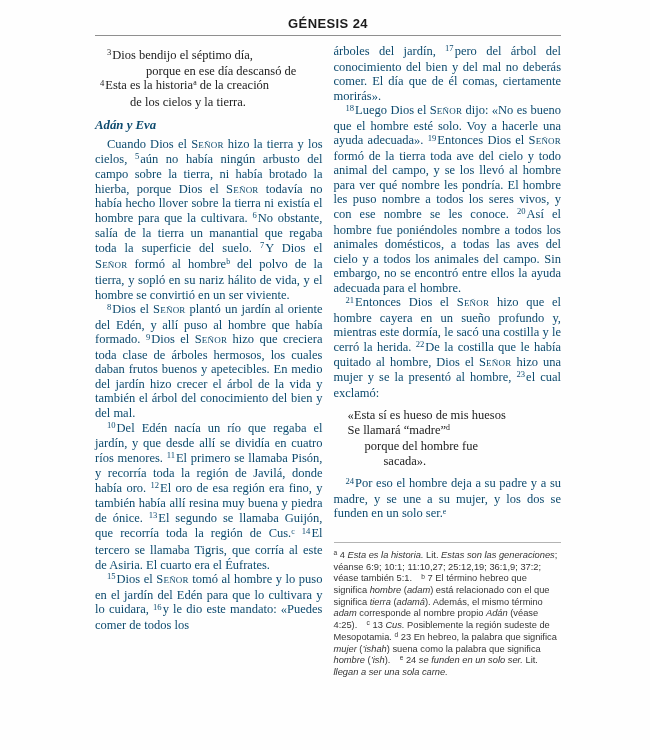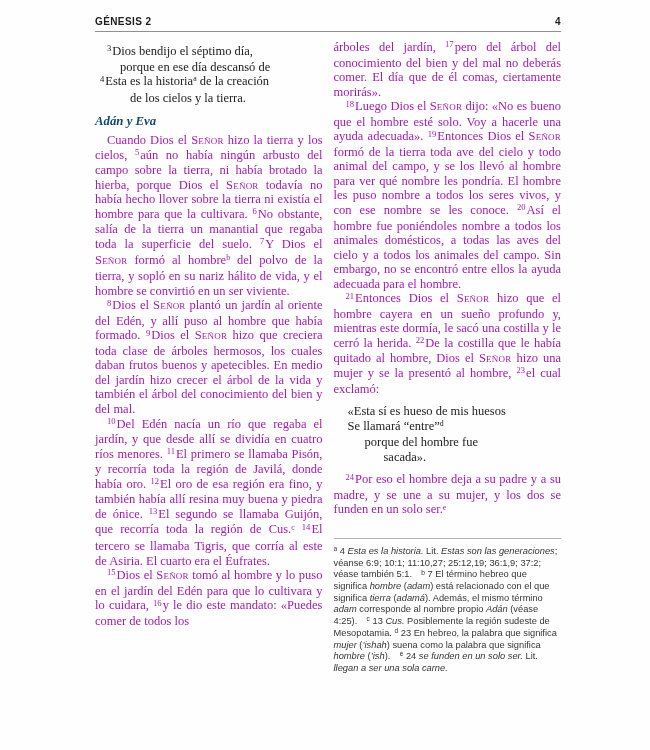--- a/index.html
+++ b/index.html
@@ -5,30 +5,30 @@
   html,body{margin:0;padding:0;}
   body{
     width:650px;height:750px;position:relative;overflow:hidden;
     background:#fefefe;
     font-family:"Liberation Serif", serif;
   }
   .page{
     position:absolute;left:95px;top:16px;width:466px;
   }
   .hdr{
-    display:flex;justify-content:space-between;align-items:flex-end;
+    display:flex;justify-content:center;align-items:flex-end;
     font-family:"Liberation Sans", sans-serif;
-    font-weight:bold;font-size:10px;letter-spacing:.4px;color:#1c1c1c;
+    font-weight:bold;font-size:13px;letter-spacing:.4px;color:#1c1c1c;
     padding-bottom:4px;border-bottom:1.3px solid #8f8f8f;
   }
   .cols{display:flex;gap:11px;margin-top:8px;}
   .col{width:227.5px;}
   .bodytext p{
     margin:0;font-size:12.5px;line-height:14.55px;
-    text-align:justify;color:#a21caf;hyphens:auto;
+    text-align:justify;color:#0c4a6e;hyphens:auto;
   }
   p.ind{text-indent:12px;}
   .poem{margin:4px 0 4px 0;}
   .poem2{margin:8px 0 8px 0;}
   .poem-line{font-size:12.5px;line-height:14.55px;color:#212121;white-space:nowrap;}
   .heading{
     font-style:italic;font-weight:bold;font-size:12.8px;color:#0c4a6e;
     margin:9px 0 4px 0;
   }
   .run-p{font-style:normal;}
@@ -51,42 +51,42 @@
   <div class="hdr">
     <span>GÉNESIS 2</span>
     <span>4</span>
   </div>
 
   <div class="cols">
 
     <div class="col bodytext">
       <div class="poem">
           <div class="poem-line" style="padding-left: 12px;"><span class="run-v">3</span><span class="run-p">Dios bendijo el séptimo día,</span></div>
-          <div class="poem-line" style="padding-left: 25px;"><span class="run-p">porque en ese día descansó de</span></div>
+          <div class="poem-line" style="padding-left: 25px; text-align: center;"><span class="run-p">porque en ese día descansó de</span></div>
           <div class="poem-line" style="padding-left: 5px;"><span class="run-v">4</span><span class="run-p">Esta es la historia</span><span class="run-fm">a</span><span class="run-p"> de la creación</span></div>
           <div class="poem-line" style="padding-left: 35px;"><span class="run-p">de los cielos y la tierra.</span></div>
         </div>
       <div class="heading">Adán y Eva</div>
       <div>
           <p class="ind"><span class="run-p">Cuando Dios el </span><span class="run-sc">Señor</span><span class="run-p"> hizo la tierra y los cielos, </span><span class="run-v">5</span><span class="run-p">aún no había ningún arbusto del campo sobre la tierra, ni había brotado la hierba, porque Dios el </span><span class="run-sc">Señor</span><span class="run-p"> todavía no había hecho llover sobre la tierra ni existía el hombre para que la cultivara. </span><span class="run-v">6</span><span class="run-p">No obstante, salía de la tierra un manantial que regaba toda la superficie del suelo. </span><span class="run-v">7</span><span class="run-p">Y Dios el </span><span class="run-sc">Señor</span><span class="run-p"> formó al hombre</span><span class="run-fm">b</span><span class="run-p"> del polvo de la tierra, y sopló en su nariz hálito de vida, y el hombre se convirtió en un ser viviente.</span></p>
           <p class="ind"><span class="run-v">8</span><span class="run-p">Dios el </span><span class="run-sc">Señor</span><span class="run-p"> plantó un jardín al oriente del Edén, y allí puso al hombre que había formado. </span><span class="run-v">9</span><span class="run-p">Dios el </span><span class="run-sc">Señor</span><span class="run-p"> hizo que creciera toda clase de árboles hermosos, los cuales daban frutos buenos y apetecibles. En medio del jardín hizo crecer el árbol de la vida y también el árbol del conocimiento del bien y del mal.</span></p>
           <p class="ind"><span class="run-v">10</span><span class="run-p">Del Edén nacía un río que regaba el jardín, y que desde allí se dividía en cuatro ríos menores. </span><span class="run-v">11</span><span class="run-p">El primero se llamaba Pisón, y recorría toda la región de Javilá, donde había oro. </span><span class="run-v">12</span><span class="run-p">El oro de esa región era fino, y también había allí resina muy buena y piedra de ónice. </span><span class="run-v">13</span><span class="run-p">El segundo se llamaba Guijón, que recorría toda la región de Cus.</span><span class="run-fm">c</span><span class="run-p"> </span><span class="run-v">14</span><span class="run-p">El tercero se llamaba Tigris, que corría al este de Asiria. El cuarto era el Éufrates.</span></p>
           <p class="ind"><span class="run-v">15</span><span class="run-p">Dios el </span><span class="run-sc">Señor</span><span class="run-p"> tomó al hombre y lo puso en el jardín del Edén para que lo cultivara y lo cuidara, </span><span class="run-v">16</span><span class="run-p">y le dio este mandato: «Puedes comer de todos los</span></p>
         </div>
     </div>
 
     <div class="col bodytext">
       <div>
           <p><span class="run-p">árboles del jardín, </span><span class="run-v">17</span><span class="run-p">pero del árbol del conocimiento del bien y del mal no deberás comer. El día que de él comas, ciertamente morirás».</span></p>
           <p class="ind"><span class="run-v">18</span><span class="run-p">Luego Dios el </span><span class="run-sc">Señor</span><span class="run-p"> dijo: «No es bueno que el hombre esté solo. Voy a hacerle una ayuda adecuada». </span><span class="run-v">19</span><span class="run-p">Entonces Dios el </span><span class="run-sc">Señor</span><span class="run-p"> formó de la tierra toda ave del cielo y todo animal del campo, y se los llevó al hombre para ver qué nombre les pondría. El hombre les puso nombre a todos los seres vivos, y con ese nombre se les conoce. </span><span class="run-v">20</span><span class="run-p">Así el hombre fue poniéndoles nombre a todos los animales domésticos, a todas las aves del cielo y a todos los animales del campo. Sin embargo, no se encontró entre ellos la ayuda adecuada para el hombre.</span></p>
           <p class="ind"><span class="run-v">21</span><span class="run-p">Entonces Dios el </span><span class="run-sc">Señor</span><span class="run-p"> hizo que el hombre cayera en un sueño profundo y, mientras este dormía, le sacó una costilla y le cerró la herida. </span><span class="run-v">22</span><span class="run-p">De la costilla que le había quitado al hombre, Dios el </span><span class="run-sc">Señor</span><span class="run-p"> hizo una mujer y se la presentó al hombre, </span><span class="run-v">23</span><span class="run-p">el cual exclamó:</span></p>
         </div>
       <div class="poem poem2">
           <div class="poem-line" style="padding-left: 14px; margin-top: 8px;"><span class="run-p">«Esta sí es hueso de mis huesos</span></div>
-          <div class="poem-line" style="padding-left: 14px;"><span class="run-p">Se llamará “entre”</span><span class="run-fm">d</span></div>
+          <div class="poem-line" style="padding-left: 14px;"><span class="run-p">Se llamará “madre”</span><span class="run-fm">d</span></div>
           <div class="poem-line" style="padding-left: 31px;"><span class="run-p">porque del hombre fue</span></div>
           <div class="poem-line" style="padding-left: 50px;"><span class="run-p">sacada».</span></div>
         </div>
       <div>
           <p class="ind"><span class="run-v">24</span><span class="run-p">Por eso el hombre deja a su padre y a su madre, y se une a su mujer, y los dos se funden en un solo ser.</span><span class="run-fm">e</span></p>
         </div>
       <div class="fnblock">
         <div class="footnotes"><span class="run-fm">a</span><span class="run-p"> 4 </span><span class="run-i">Esta es la historia.</span><span class="run-p"> Lit. </span><span class="run-i">Estas son las generaciones</span><span class="run-p">; véanse 6:9; 10:1; 11:10,27; 25:12,19; 36:1,9; 37:2; véase también 5:1. </span><span class="run-fm">b</span><span class="run-p"> 7 El término hebreo que significa </span><span class="run-i">hombre</span><span class="run-p"> (</span><span class="run-i">adam</span><span class="run-p">) está relacionado con el que significa </span><span class="run-i">tierra</span><span class="run-p"> (</span><span class="run-i">adamá</span><span class="run-p">). Además, el mismo término </span><span class="run-i">adam</span><span class="run-p"> corresponde al nombre propio </span><span class="run-i">Adán</span><span class="run-p"> (véase 4:25). </span><span class="run-fm">c</span><span class="run-p"> 13 </span><span class="run-i">Cus.</span><span class="run-p"> Posiblemente la región sudeste de Mesopotamia. </span><span class="run-fm">d</span><span class="run-p"> 23 En hebreo, la palabra que significa </span><span class="run-i">mujer</span><span class="run-p"> (</span><span class="run-i">’ishah</span><span class="run-p">) suena como la palabra que significa </span><span class="run-i">hombre</span><span class="run-p"> (</span><span class="run-i">’ish</span><span class="run-p">). </span><span class="run-fm">e</span><span class="run-p"> 24 </span><span class="run-i">se funden en un solo ser.</span><span class="run-p"> Lit. </span><span class="run-i">llegan a ser una sola carne.</span></div>
       </div>
     </div>

